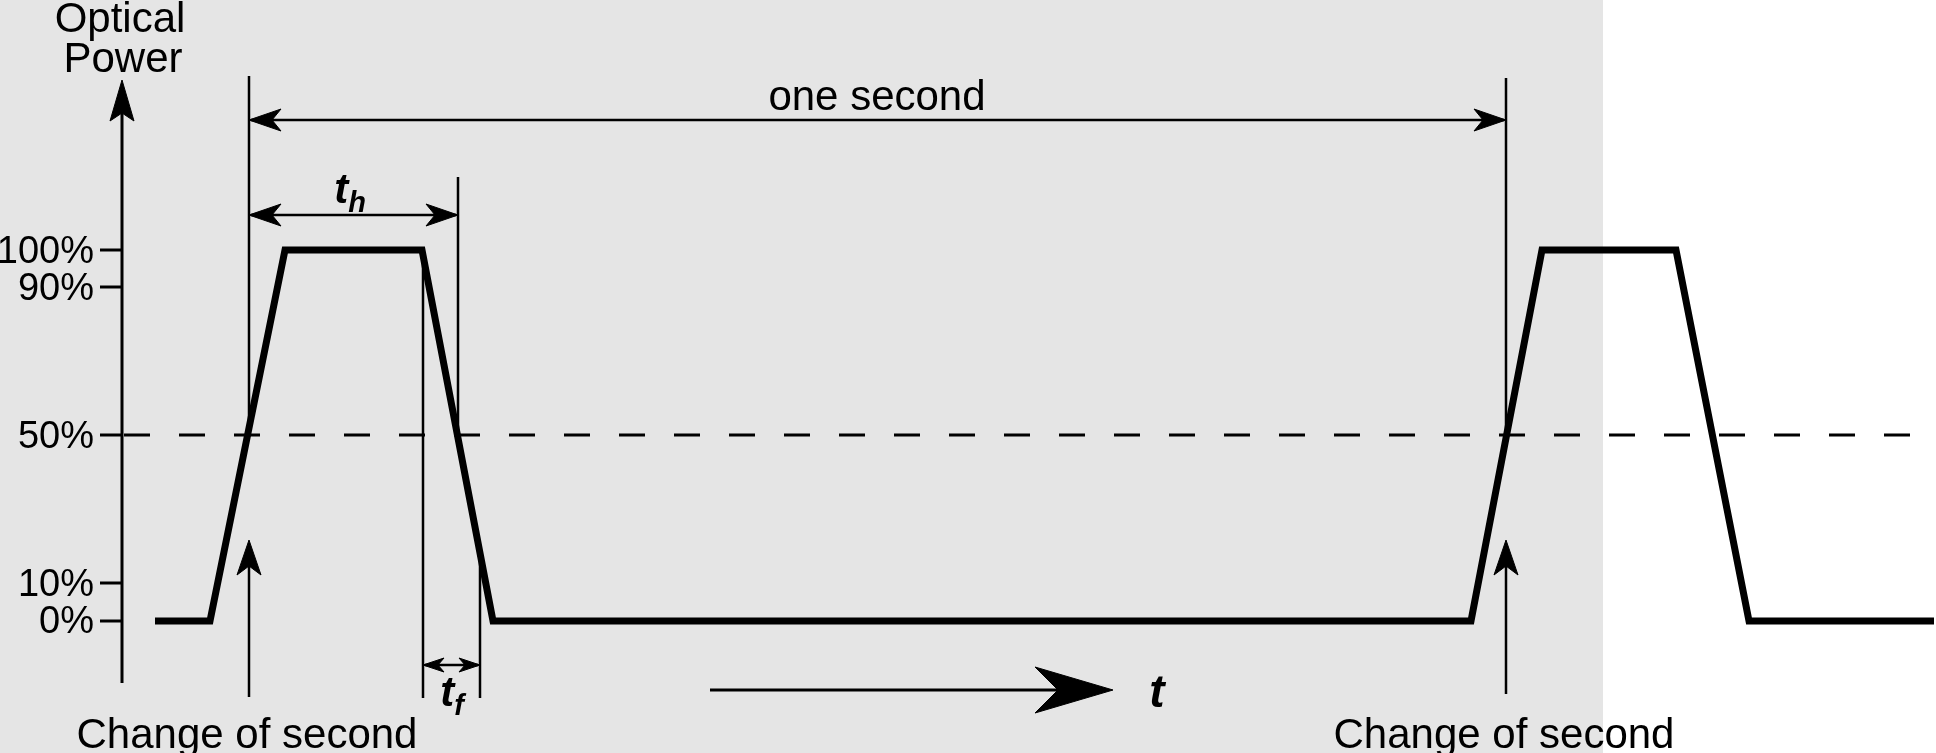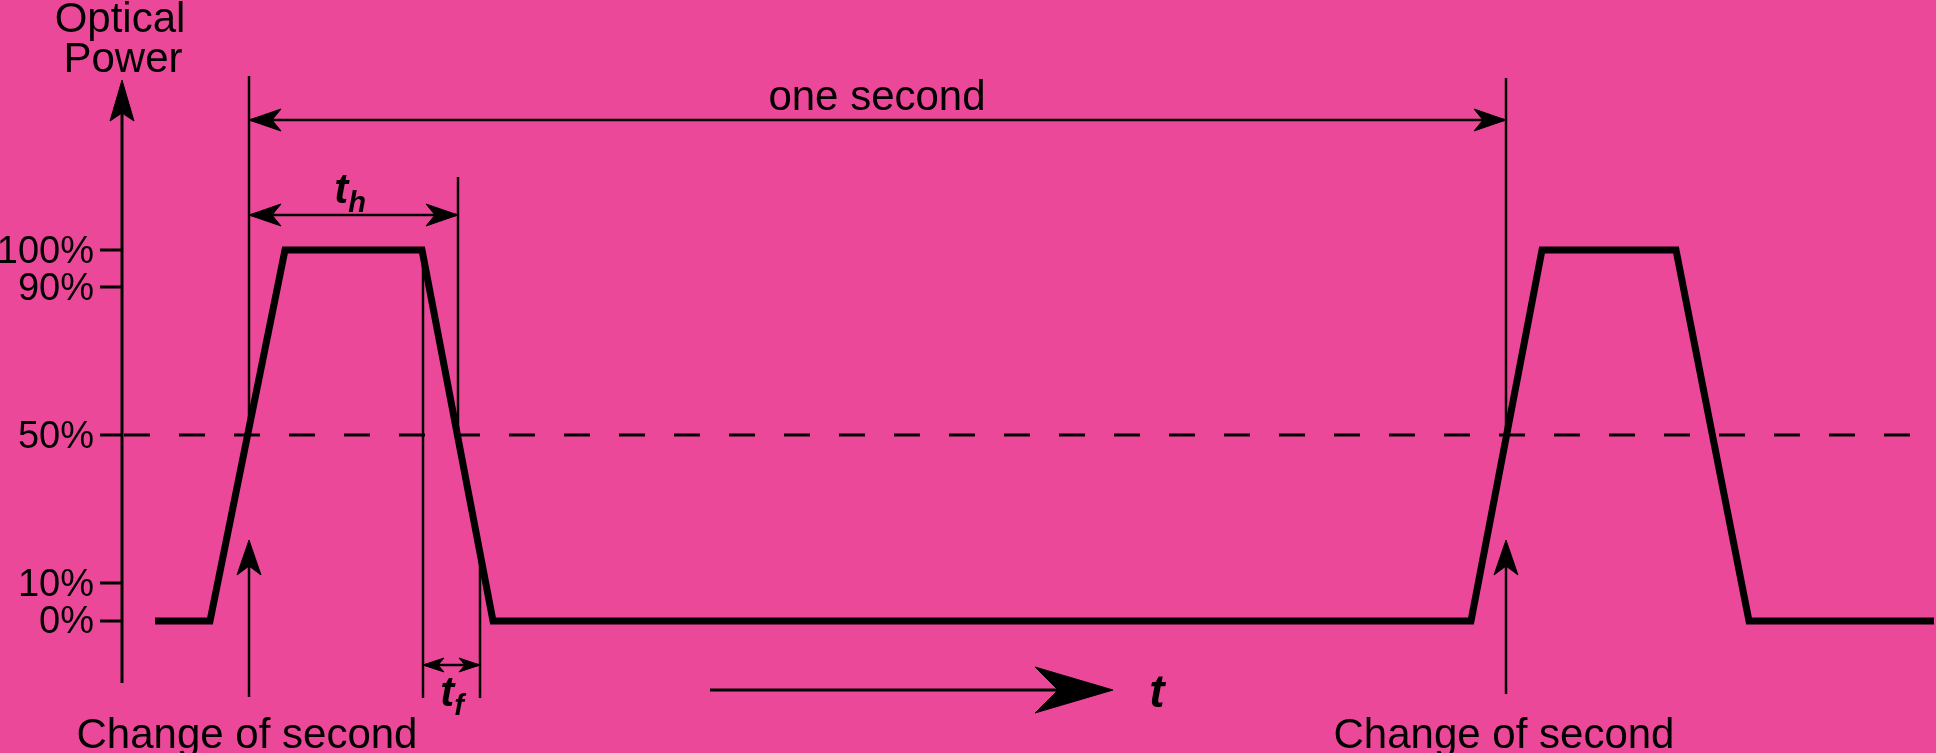--- a/index.html
+++ b/index.html
@@ -1,23 +1,23 @@
 <!DOCTYPE html>
 <html><head>
 <meta charset="utf-8">
 <style>
   html, body {
     margin: 0;
     padding: 0;
     background: #ffffff;
   }
   #stage {
-    width: 1936px;
+    width: 1603px;
     height: 753px;
-    background: #ec4899;
+    background: #e5e5e5;
     text-align: right;
   }
   svg { display: block; }
 
   .stroke3 { stroke: #000000; stroke-width: 3; fill: none; }
   .stroke2 { stroke: #000000; stroke-width: 2.5; fill: none; }
   .wave    { stroke: #000000; stroke-width: 7; fill: none; stroke-linejoin: miter; }
   .dash50  { stroke: #000000; stroke-width: 3; fill: none; stroke-dasharray: 26 29; }
   .head    { fill: #000000; stroke: #000000; stroke-width: 1; stroke-linejoin: miter; }
 

